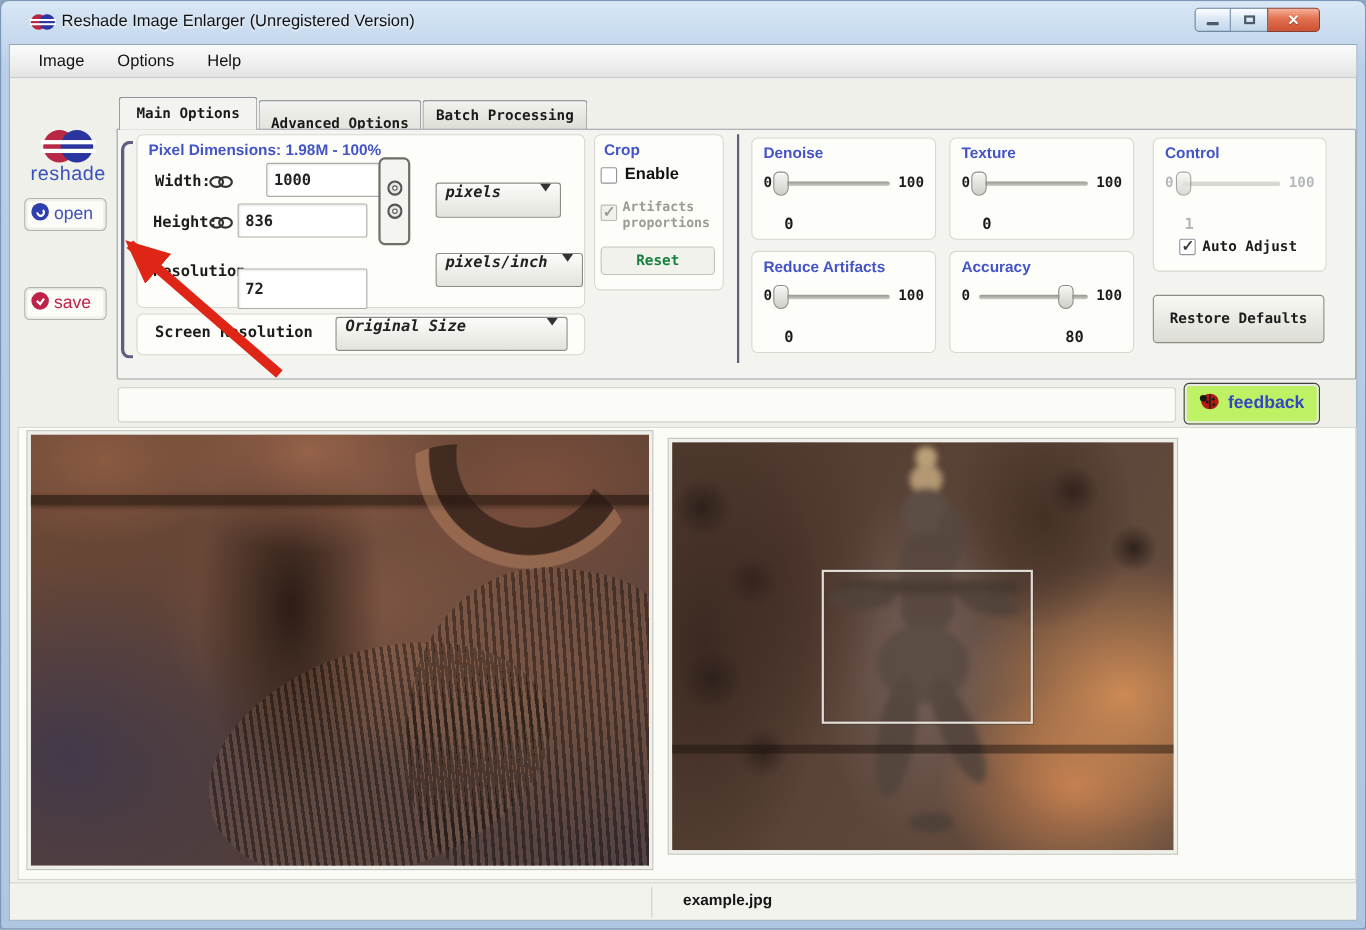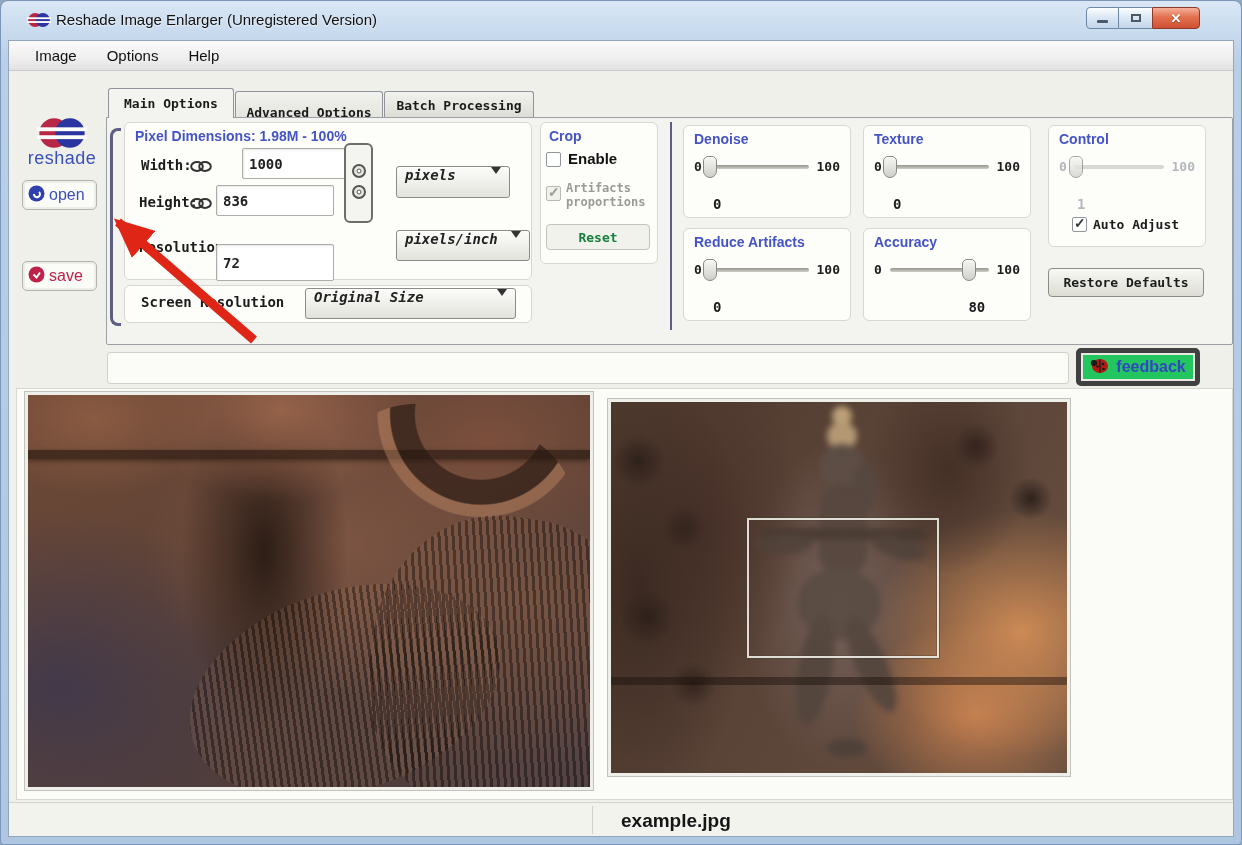--- a/index.html
+++ b/index.html
@@ -60,21 +60,21 @@
   .slider-min,.slider-max { font-family:"DejaVu Sans Mono", monospace; font-weight:600; font-size:13px; color:#1c1c1c; }
   .slider-track { flex:1; position:relative; height:4px; background:linear-gradient(#96968f,#cfcfc8); border-radius:2px; }
   .slider-thumb { position:absolute; top:-9px; width:14px; height:22px; transform:translateX(-50%); background:linear-gradient(#f6f6f3,#cfcfca); border:1px solid #8a8a84; border-radius:5px 5px 7px 7px; box-shadow:inset 0 1px 0 #fff; }
   .slider-value { position:absolute; bottom:5px; transform:translateX(-50%); font-family:"DejaVu Sans Mono", monospace; font-weight:bold; font-size:14px; color:#1c1c1c; }
   .slider-panel.disabled .slider-min, .slider-panel.disabled .slider-max, .slider-panel.disabled .slider-value { color:#b4b8bc; }
   .slider-panel.disabled .slider-track { background:#d8d8d3; }
   .slider-panel.disabled .slider-thumb { opacity:.75; }
 
   
   .progress { position:absolute; left:107px; top:352px; width:962px; height:32px; background:#fbfbf7; border:1px solid #d2d2cb; border-radius:3px; }
-  .feedback-btn { position:absolute; left:1076px; top:348px; width:124px; height:38px; background:#22c55e; border:5px solid #404040; border-radius:5px; box-shadow:inset 0 0 0 2px #e9e9e3; display:flex; align-items:center; justify-content:center; gap:7px; z-index:3; }
+  .feedback-btn { position:absolute; left:1076px; top:348px; width:124px; height:38px; background:#bef264; border:1px solid #404040; border-radius:5px; box-shadow:inset 0 0 0 2px #e9e9e3; display:flex; align-items:center; justify-content:center; gap:7px; z-index:3; }
   .feedback-btn .lbl { font-size:16px; font-weight:bold; color:#3347c2; }
 
   
   .preview-bg { position:absolute; left:16px; top:388px; width:1217px; height:412px; background:#fbfbf8; border:1px solid #d8d8d2; }
   .img-frame { position:absolute; border:3px solid #efefe9; outline:1px solid #c2c2bc; overflow:hidden; }
   .img-left { left:25px; top:392px; width:568px; height:398px;
     background:
       radial-gradient(ellipse 180px 110px at 12% 6%, #8a5a42, transparent 70%),
       radial-gradient(ellipse 200px 130px at 45% 4%, #96624a, transparent 70%),
       radial-gradient(ellipse 230px 150px at 82% 12%, #7c4f3c, transparent 70%),
@@ -102,21 +102,21 @@
       radial-gradient(ellipse 120px 150px at 74% 18%, #453026, transparent 70%),
       radial-gradient(ellipse 210px 170px at 90% 62%, #cd8a55, transparent 72%),
       radial-gradient(ellipse 170px 130px at 80% 84%, #c27d4e, transparent 72%),
       radial-gradient(ellipse 130px 220px at 50% 55%, #75615a, transparent 75%),
       linear-gradient(120deg, #503a2e, #5d463a 60%, #69503f); }
   .joint-h2 { position:absolute; left:0; top:74%; width:100%; height:8px; background:rgba(25,15,10,.45); }
   .selection-rect { position:absolute; left:136px; top:116px; width:192px; height:140px; border:2px solid rgba(238,238,232,.9); box-shadow:0 0 0 1px rgba(70,55,45,.45), inset 0 0 0 1px rgba(70,55,45,.3); z-index:4; }
 
   .statusbar { position:absolute; left:9px; top:802px; width:1224px; height:34px; background:#f3f3ee; border-top:1px solid #d4d4ce; z-index:2; }
   .status-divider { position:absolute; left:583px; top:3px; width:1px; height:28px; background:#d0d0ca; }
-  .status-file { position:absolute; left:612px; top:7px; font-size:19px; font-weight:bold; color:#151515; }
+  .status-file { position:absolute; left:612px; top:7px; font-size:14px; font-weight:bold; color:#151515; }
 
   .overlay-svg { position:absolute; inset:0; z-index:50; pointer-events:none; }
 </style>
 </head>
 <body>
 
 <div class="app">
   <div class="frame"></div>
 
   <span class="app-icon">
@@ -297,21 +297,21 @@
     <div class="slider-row">
       <span class="slider-min">0</span>
       <div class="slider-track">
           <div class="slider-thumb" style="left: 80%;"></div>
         </div>
       <span class="slider-max">100</span>
     </div>
     <div class="slider-value" style="left: 68%;">80</div>
   </div>
 
-  <div class="btn" style="left:1048px; top:268px; width:156px; height:29px;">Restore Defaults</div>
+  <div class="btn" style="left:1048px; top:268px; width:156px; height:44px;">Restore Defaults</div>
 
   <div class="progress"></div>
   <div class="feedback-btn">
     <span>
       <svg width="19" height="17" viewBox="0 0 19 17">
         <ellipse cx="10" cy="9" rx="8" ry="7" fill="#b51a12"></ellipse>
         <ellipse cx="4" cy="6" rx="3.2" ry="3" fill="#1a1a1a"></ellipse>
         <line x1="10" y1="2.5" x2="10" y2="15.5" stroke="#1a1a1a" stroke-width="1.4"></line>
         <circle cx="7.5" cy="9.5" r="1.3" fill="#1a1a1a"></circle>
           <circle cx="13" cy="7" r="1.3" fill="#1a1a1a"></circle>

